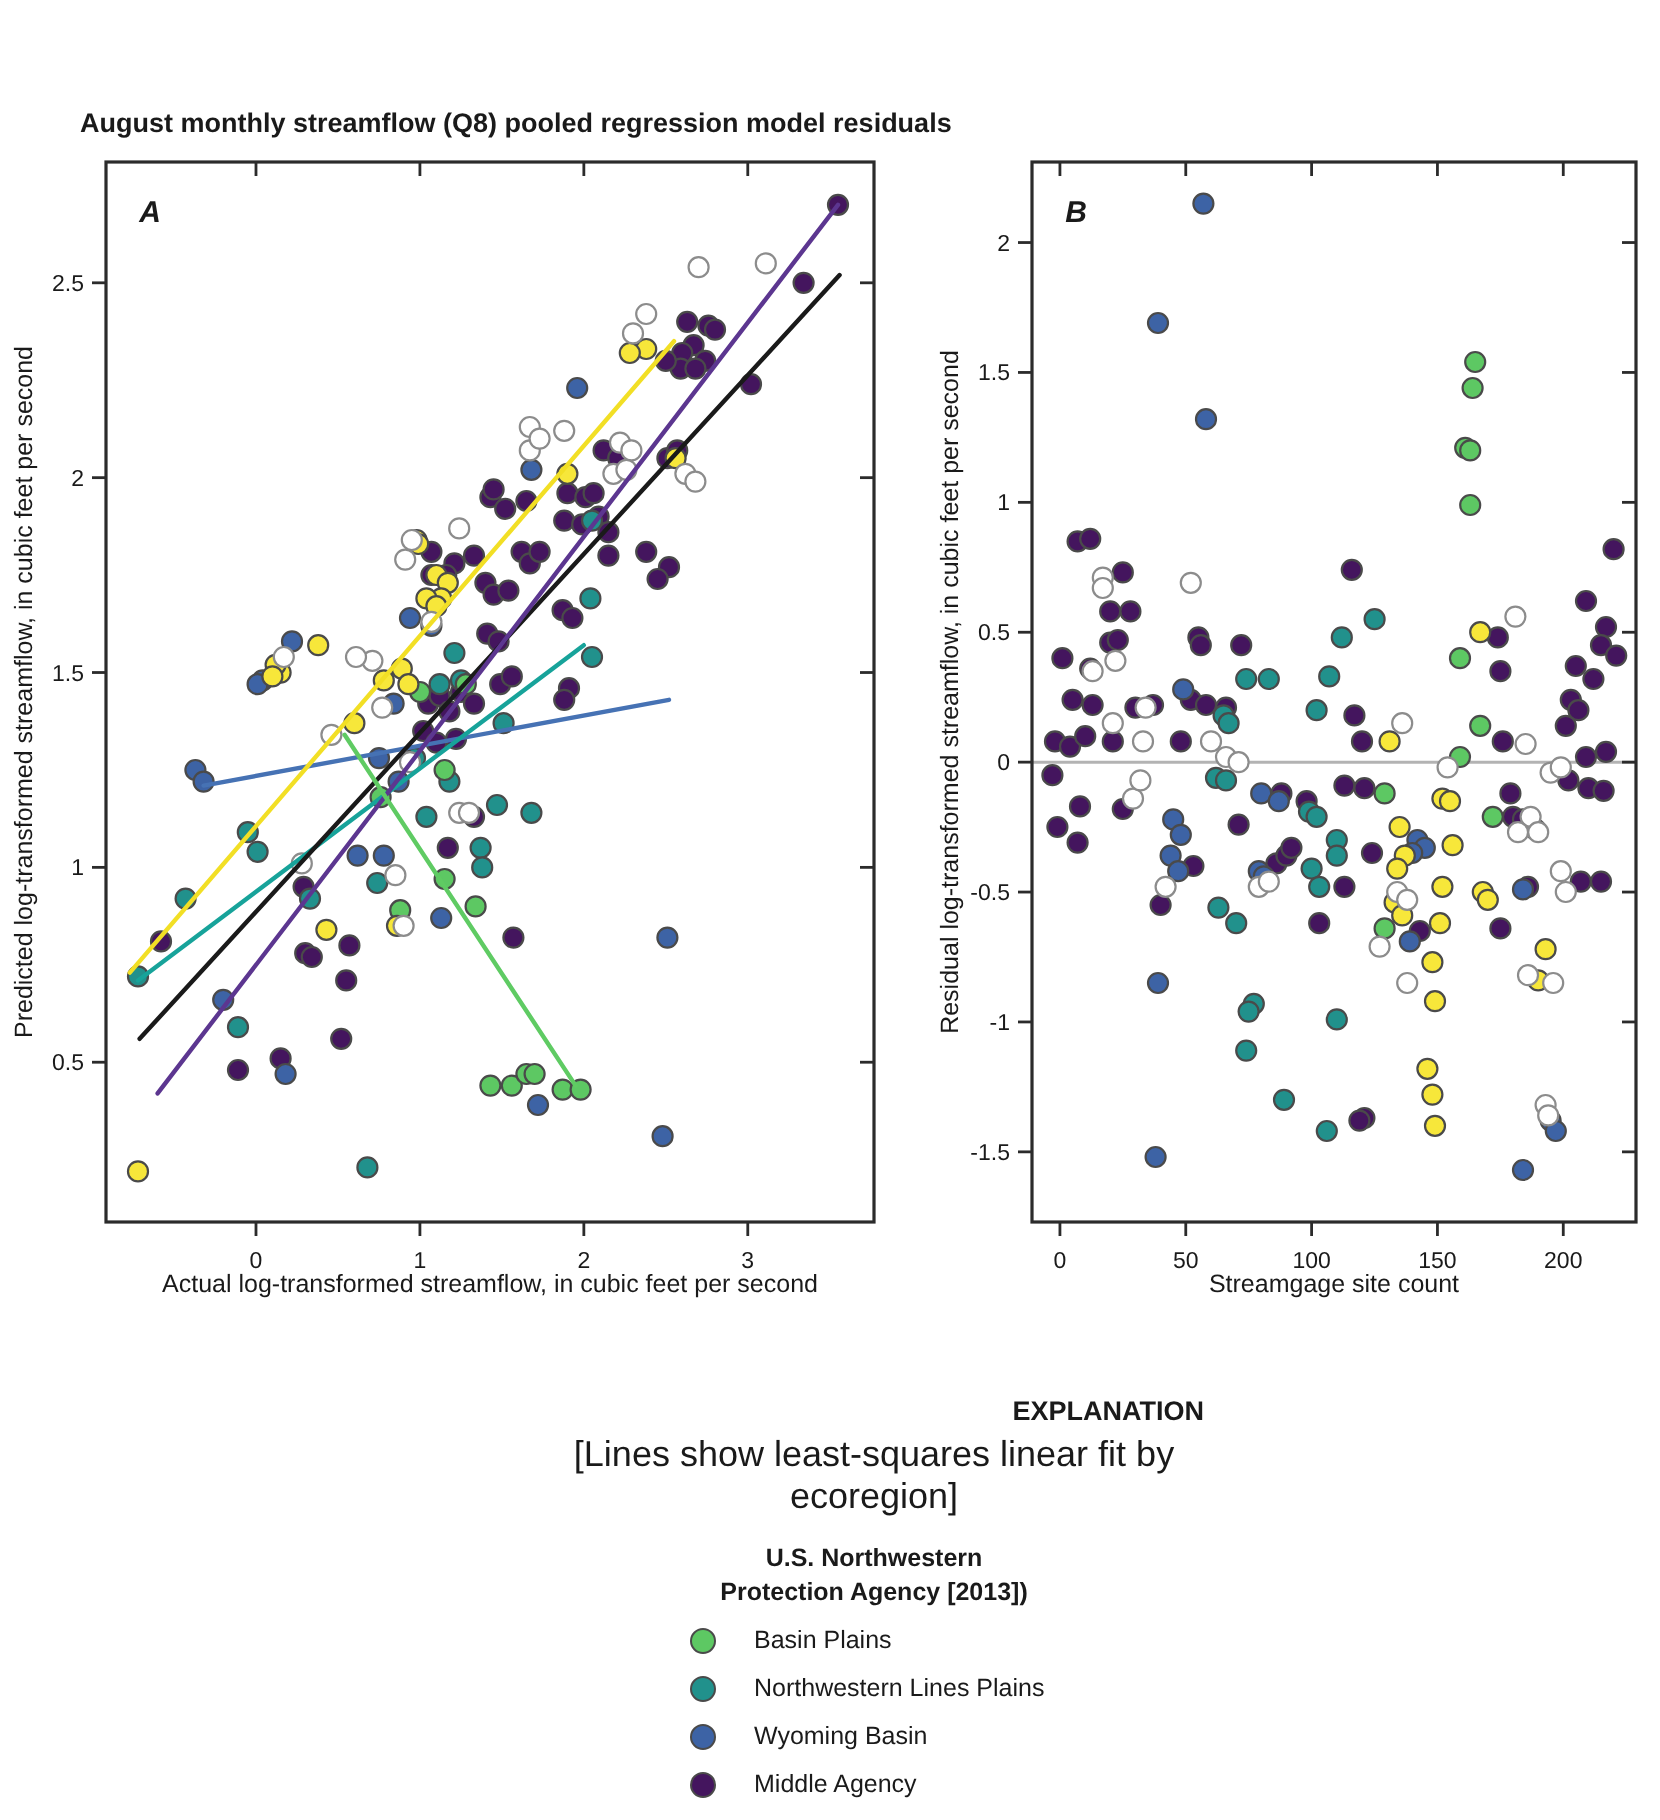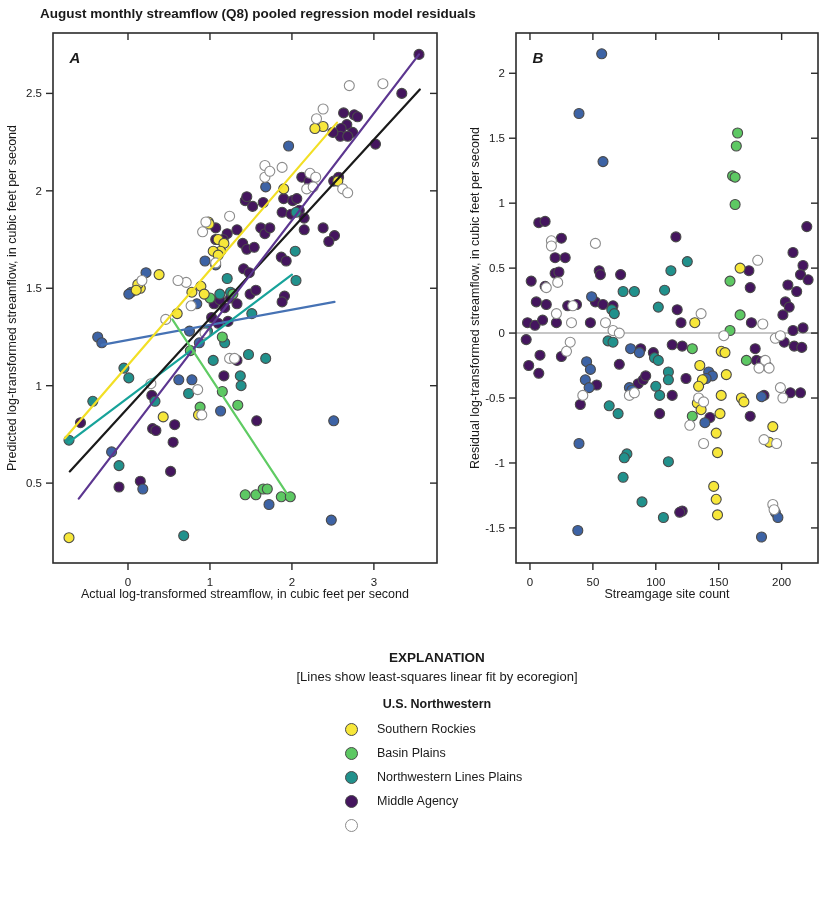--- a/index.html
+++ b/index.html
@@ -1,22 +1,22 @@
 <!DOCTYPE html>
 <html><head>
 <meta charset="utf-8">
 <style>
   html,body{margin:0;padding:0;background:#fff;}
   body{width:830px;height:910px;position:relative;font-family:"Liberation Sans",sans-serif;color:#1a1a1a;}
-  .figure{position:absolute;inset:0;}
+  .figure{position:absolute;inset:0;margin-top:48px;}
   .figure-title{position:absolute;left:40px;top:6px;font-size:13.5px;font-weight:bold;letter-spacing:0;}
   #charts{position:absolute;left:0;top:0;}
   .legend{position:absolute;left:272px;top:650px;width:330px;}
-  .legend-title{text-align:center;font-weight:bold;font-size:13.5px;}
-  .legend-note{text-align:center;font-size:13px;margin-top:4px;}
+  .legend-title{text-align:right;font-weight:bold;font-size:13.5px;}
+  .legend-note{text-align:center;font-size:18px;margin-top:4px;}
   .legend-heading{text-align:center;font-weight:bold;font-size:12.5px;line-height:16.5px;margin-top:12px;}
   .legend-items{margin-top:9px;}
   .legend-item{display:flex;align-items:flex-start;padding-left:73px;margin-bottom:10px;font-size:12.5px;line-height:14px;}
   .swatch{width:11px;height:11px;border-radius:50%;border:1px solid #4a4a4a;flex:0 0 auto;margin-right:19px;margin-top:1px;}
   .legend-label{display:inline-block;}
   .wrap-indent{display:inline-block;padding-left:38px;margin-top:3px;}
 </style>
 </head>
 <body>
 
@@ -486,33 +486,34 @@
         <text x="667" y="598" text-anchor="middle" fill="#1A1A1A" font-family="&quot;Liberation Sans&quot;, sans-serif" font-size="12.5">Streamgage site count</text>
         <text x="0" y="0" text-anchor="middle" fill="#1A1A1A" font-family="&quot;Liberation Sans&quot;, sans-serif" font-size="12.5" transform="translate(479,298) rotate(-90)">Residual log-transformed streamflow, in cubic feet per second</text>
       </g>
     </svg>
 
   <div class="legend">
     <div class="legend-title">EXPLANATION</div>
     <div class="legend-note">[Lines show least-squares linear fit by ecoregion]</div>
     <div class="legend-heading">
       <div>U.S. Northwestern</div>
+      <div>Protection Agency [2013])</div>
     </div>
     <div class="legend-items">
-      <div class="legend-item">
-        <span class="swatch" style="background: rgb(247, 231, 58); border-color: rgb(74, 74, 74);"></span>
-        <span class="legend-label">Southern Rockies</span>
-      </div>
       <div class="legend-item">
         <span class="swatch" style="background: rgb(93, 200, 99); border-color: rgb(74, 74, 74);"></span>
         <span class="legend-label">Basin Plains</span>
       </div>
       <div class="legend-item">
         <span class="swatch" style="background: rgb(33, 145, 140); border-color: rgb(74, 74, 74);"></span>
         <span class="legend-label">Northwestern Lines Plains</span>
+      </div>
+      <div class="legend-item">
+        <span class="swatch" style="background: rgb(61, 99, 165); border-color: rgb(74, 74, 74);"></span>
+        <span class="legend-label">Wyoming Basin</span>
       </div>
       <div class="legend-item">
         <span class="swatch" style="background: rgb(68, 21, 94); border-color: rgb(74, 74, 74);"></span>
         <span class="legend-label">Middle Agency</span>
       </div>
       <div class="legend-item">
         <span class="swatch" style="background: rgb(255, 255, 255); border-color: rgb(140, 140, 140);"></span>
       </div>
     </div>
   </div>

